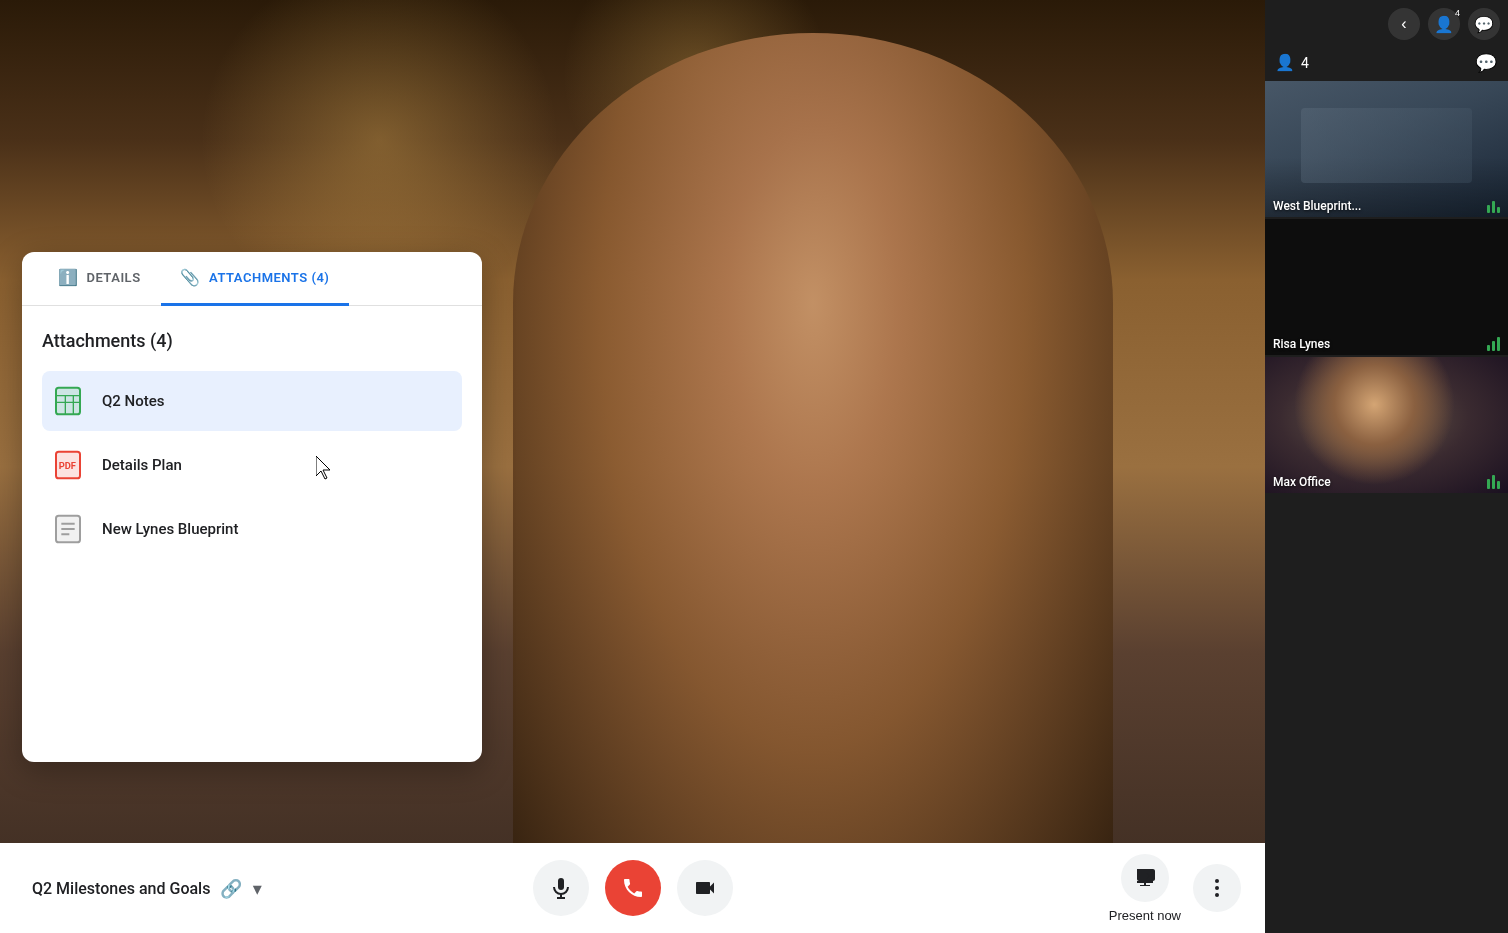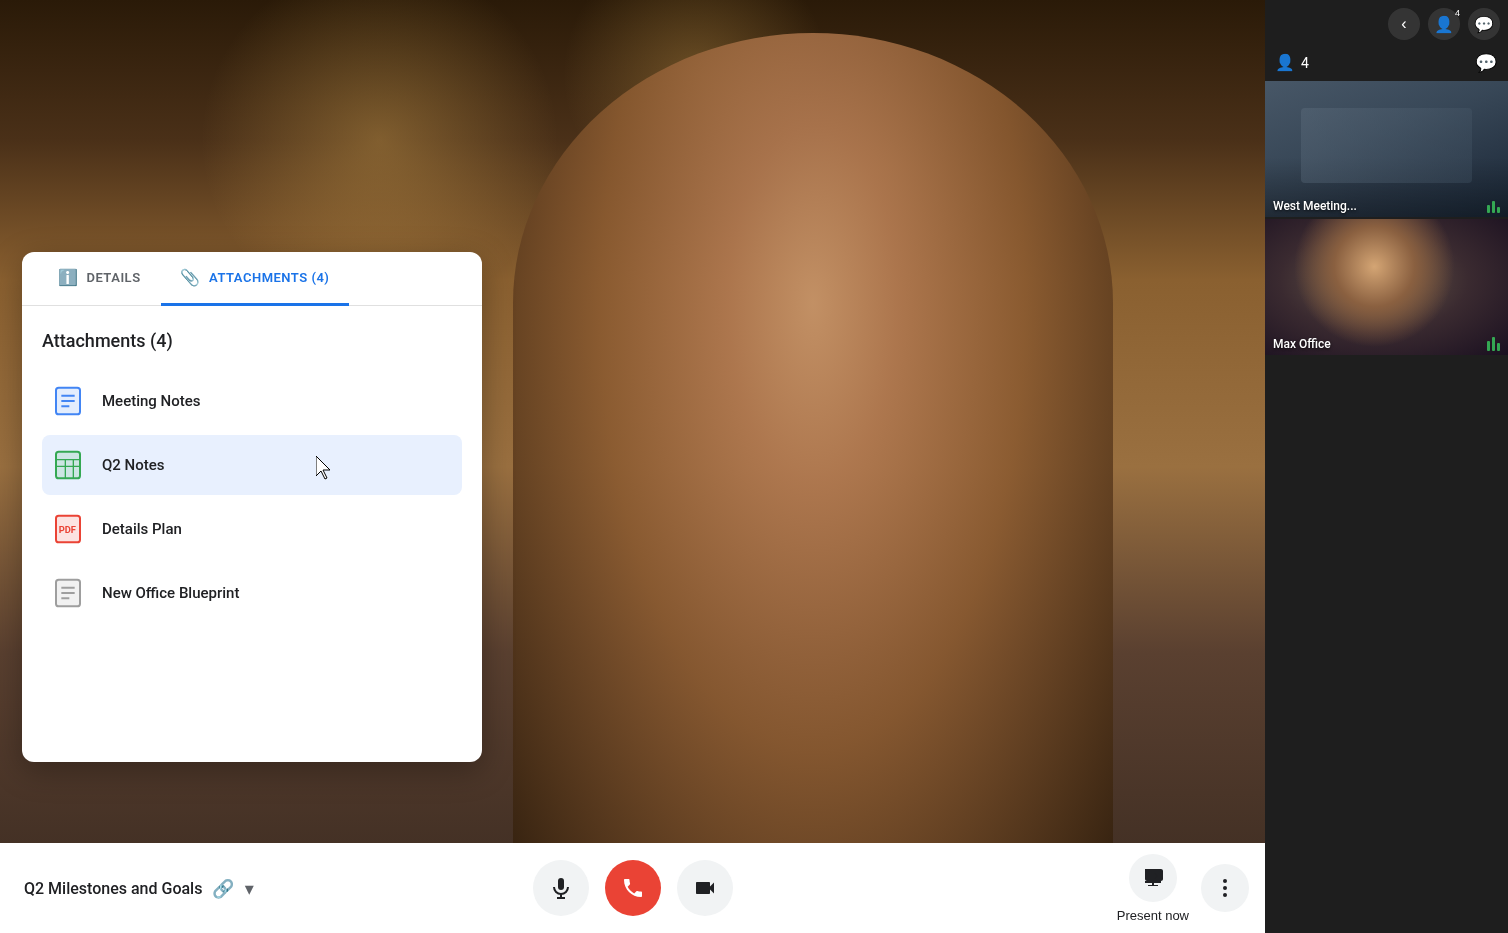--- a/index.html
+++ b/index.html
@@ -269,21 +269,21 @@
     .bottom-bar {
       position: absolute;
       bottom: 0;
       left: 0;
       width: 1265px;
       height: 90px;
       background: white;
       display: flex;
       align-items: center;
       justify-content: space-between;
-      padding: 0 24px;
+      padding: 0 32px;
     }
 
     .meeting-title-area {
       display: flex;
       align-items: center;
       gap: 10px;
     }
 
     .meeting-title-text {
       font-size: 16px;
@@ -366,21 +366,21 @@
       cursor: pointer;
       display: flex;
       align-items: center;
       justify-content: center;
       font-size: 22px;
       color: #202124;
     }
 
     .bottom-right-controls {
       position: absolute;
-      right: 16px;
+      right: 24px;
       display: flex;
       align-items: center;
       gap: 12px;
     }
   </style>
 </head>
 <body>
 
 <div class="main-video">
   <div class="main-video-bg"></div>
@@ -397,32 +397,20 @@
       <span class="tab-icon">📎</span>
       <span>Attachments (4)</span>
     </div>
   </div>
 
   <div class="panel-content">
     <div class="panel-title">Attachments (4)</div>
 
     <div class="attachment-list">
 
-      <div class="attachment-item">
-        <div class="attachment-icon doc-icon">
-          <svg width="32" height="32" viewBox="0 0 24 24" fill="none">
-            <rect x="3" y="2" width="18" height="20" rx="2" fill="#4285f4" opacity="0.15"></rect>
-            <rect x="3" y="2" width="18" height="20" rx="2" stroke="#4285f4" stroke-width="1.5" fill="none"></rect>
-            <line x1="7" y1="8" x2="17" y2="8" stroke="#4285f4" stroke-width="1.5"></line>
-            <line x1="7" y1="12" x2="17" y2="12" stroke="#4285f4" stroke-width="1.5"></line>
-            <line x1="7" y1="16" x2="13" y2="16" stroke="#4285f4" stroke-width="1.5"></line>
-          </svg>
-        </div>
-        <span class="attachment-name">Meeting Notes</span>
-      </div>
 
       <div class="attachment-item highlighted">
         <div class="attachment-icon sheet-icon">
           <svg width="32" height="32" viewBox="0 0 24 24" fill="none">
             <rect x="3" y="2" width="18" height="20" rx="2" fill="#34a853" opacity="0.15"></rect>
             <rect x="3" y="2" width="18" height="20" rx="2" stroke="#34a853" stroke-width="1.5" fill="none"></rect>
             <line x1="3" y1="8" x2="21" y2="8" stroke="#34a853" stroke-width="1"></line>
             <line x1="3" y1="13" x2="21" y2="13" stroke="#34a853" stroke-width="1"></line>
             <line x1="10" y1="8" x2="10" y2="22" stroke="#34a853" stroke-width="1"></line>
             <line x1="16" y1="8" x2="16" y2="22" stroke="#34a853" stroke-width="1"></line>
@@ -445,21 +433,21 @@
       <div class="attachment-item">
         <div class="attachment-icon blueprint-icon">
           <svg width="32" height="32" viewBox="0 0 24 24" fill="none">
             <rect x="3" y="2" width="18" height="20" rx="2" fill="#9e9e9e" opacity="0.15"></rect>
             <rect x="3" y="2" width="18" height="20" rx="2" stroke="#9e9e9e" stroke-width="1.5" fill="none"></rect>
             <line x1="7" y1="8" x2="17" y2="8" stroke="#9e9e9e" stroke-width="1.5"></line>
             <line x1="7" y1="12" x2="17" y2="12" stroke="#9e9e9e" stroke-width="1.5"></line>
             <line x1="7" y1="16" x2="13" y2="16" stroke="#9e9e9e" stroke-width="1.5"></line>
           </svg>
         </div>
-        <span class="attachment-name">New Office Blueprint</span>
+        <span class="attachment-name">New Lynes Blueprint</span>
       </div>
     </div>
   </div>
 </div>
 
 <div class="side-panel">
   <div class="side-panel-header">
     <button class="collapse-btn">‹</button>
     <button class="collapse-btn" style="position:relative;">
       <span>👤</span>
@@ -481,28 +469,37 @@
   <div class="participant-tiles">
 
 
     <div class="participant-tile tile-west">
       <div class="tile-bg"></div>
       <div style="position:absolute;inset:0;display:flex;align-items:center;justify-content:center;">
         <div style="width:100%;height:100%;background:linear-gradient(160deg, #4a5a6a 0%, #3a4a5a 40%, #2a3848 70%, #1a2838 100%);opacity:0.9;"></div>
         <div style="position:absolute;bottom:0;left:0;right:0;height:60px;background:linear-gradient(180deg,transparent,rgba(0,0,0,0.3));"></div>
         <div style="position:absolute;top:20%;left:15%;right:15%;height:55%;background:linear-gradient(135deg,#5a6a7a,#3a4a5a);border-radius:4px;opacity:0.5;"></div>
       </div>
-      <span class="tile-label">West Meeting...</span>
+      <span class="tile-label">West Blueprint...</span>
       <div class="tile-audio-indicator audio-bars">
         <div class="audio-bar" style="height:8px;"></div>
         <div class="audio-bar" style="height:12px;"></div>
         <div class="audio-bar" style="height:6px;"></div>
       </div>
     </div>
 
+    <div class="participant-tile tile-risa" style="background:#111;">
+      <div style="position:absolute;inset:0;background:#0d0d0d;"></div>
+      <span class="tile-label">Risa Lynes</span>
+      <div class="tile-audio-indicator audio-bars">
+        <div class="audio-bar" style="height:6px;"></div>
+        <div class="audio-bar" style="height:10px;"></div>
+        <div class="audio-bar" style="height:14px;"></div>
+      </div>
+    </div>
 
     <div class="participant-tile tile-max">
       <div class="tile-bg"></div>
       <div style="position:absolute;inset:0;background:radial-gradient(ellipse at 45% 45%, #6a5a4a 0%, #3a2a30 50%, #1a1020 100%);"></div>
       <div style="position:absolute;inset:0;background:radial-gradient(circle at 45% 35%, #d4a574 0%, #8a6040 25%, transparent 50%);"></div>
       <span class="tile-label">Max Office</span>
       <div class="tile-audio-indicator audio-bars">
         <div class="audio-bar" style="height:10px;"></div>
         <div class="audio-bar" style="height:14px;"></div>
         <div class="audio-bar" style="height:8px;"></div>

